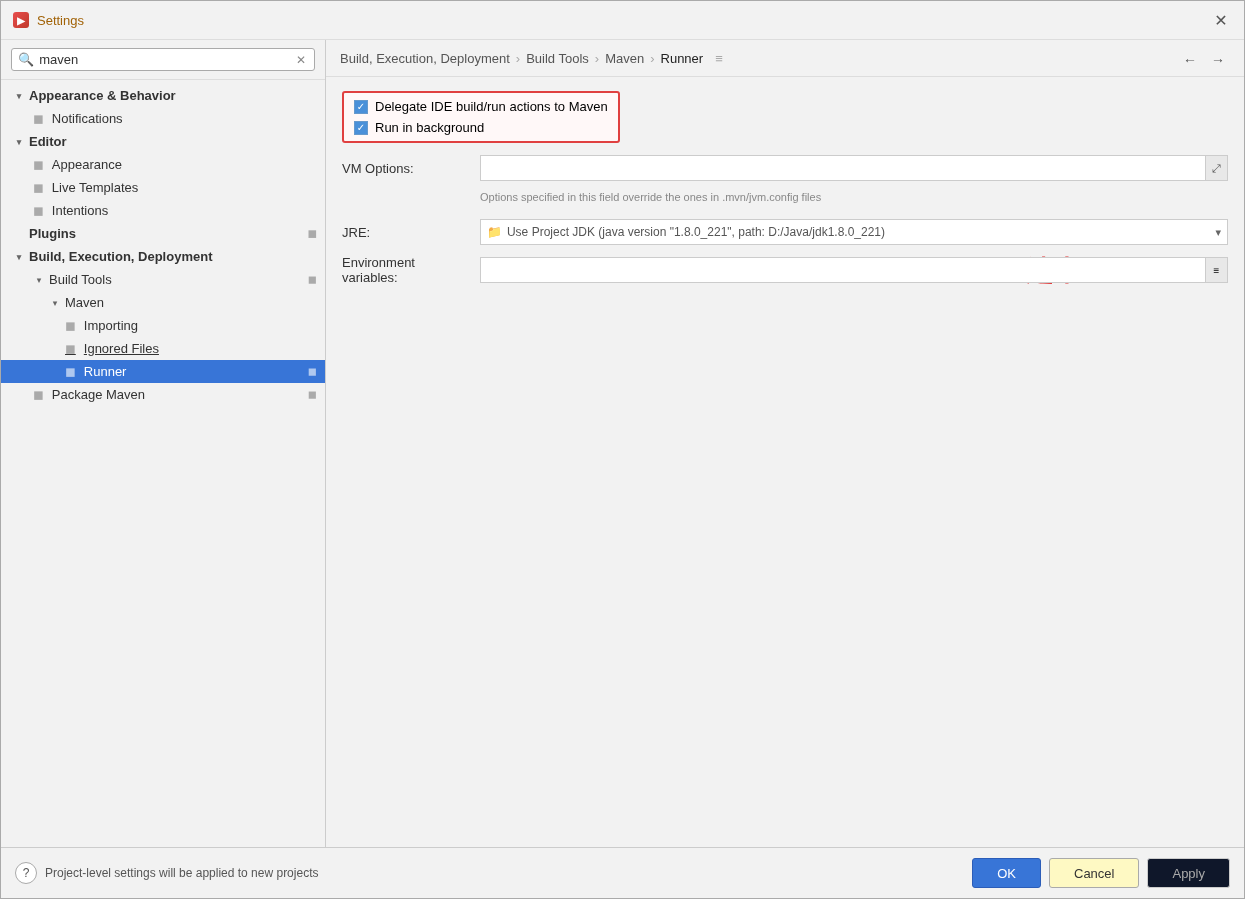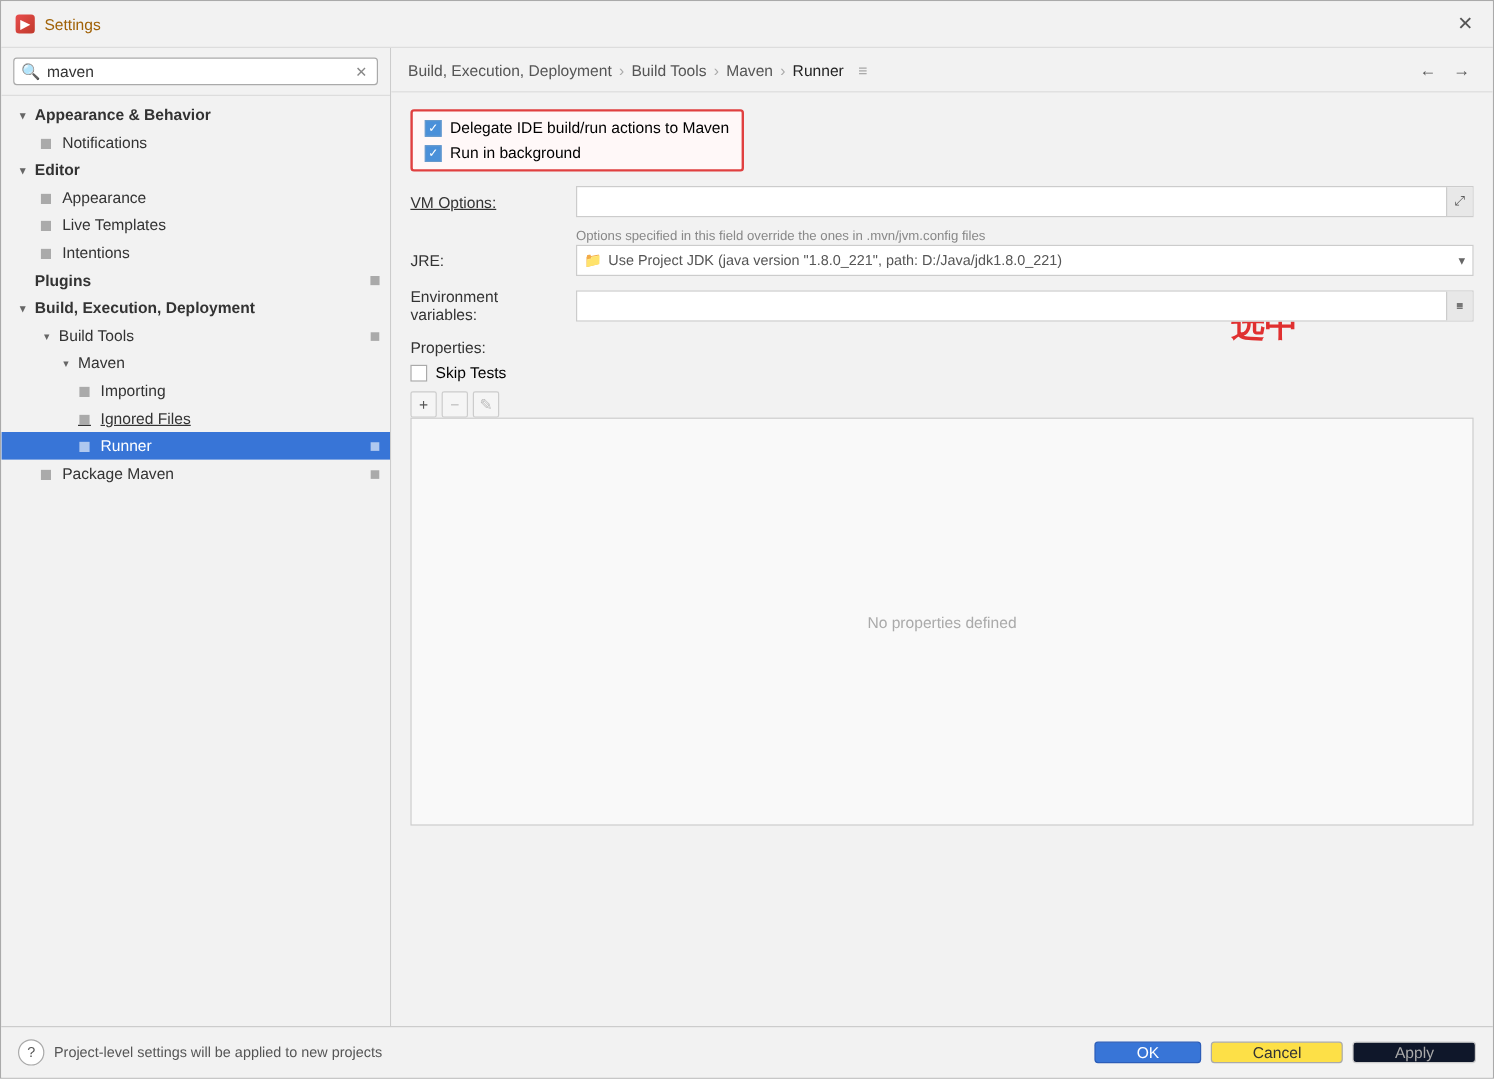--- a/index.html
+++ b/index.html
@@ -209,21 +209,20 @@
       display: flex;
       align-items: center;
       margin-bottom: 10px;
       gap: 8px;
     }
     .form-label {
       width: 130px;
       color: #333;
       font-size: 13px;
       flex-shrink: 0;
-      text-decoration: underline;
     }
     .form-input {
       flex: 1;
       border: 1px solid #ccc;
       background: white;
       height: 26px;
       padding: 2px 6px;
       font-size: 12px;
       color: #555;
       display: flex;
@@ -241,21 +240,21 @@
       position: absolute;
       right: 0;
       top: 0;
       cursor: pointer;
       font-size: 11px;
     }
     .hint-text {
       font-size: 11px;
       color: #888;
       margin-left: 138px;
-      margin-bottom: 1px;
+      margin-bottom: 16px;
     }
     .jre-row {
       display: flex;
       align-items: center;
       margin-bottom: 10px;
       gap: 8px;
     }
     .jre-label {
       width: 130px;
       color: #333;
@@ -408,37 +407,37 @@
     }
     .footer-hint {
       font-size: 12px;
       color: #555;
     }
     .footer-right {
       display: flex;
       gap: 8px;
     }
     .btn {
-      height: 18px;
-      padding: 0 34px;
+      height: 30px;
+      padding: 0 24px;
       border-radius: 3px;
       border: 1px solid #aaa;
       font-size: 13px;
       cursor: pointer;
       display: flex;
       align-items: center;
       justify-content: center;
     }
     .btn-primary {
       background: #3875d7;
       border-color: #2c5db8;
       color: white;
     }
     .btn-default {
-      background: #fde047;
+      background: #fef9c3;
       color: #333;
     }
     .btn-disabled {
       background: #0f172a;
       color: #aaa;
       border-color: #ccc;
       cursor: default;
     }
     .relative-wrap {
       position: relative;
@@ -621,38 +620,20 @@
 
         
         <div class="env-row">
           <span class="env-label">Environment variables:</span>
           <div class="env-input" style="flex:1;height:26px;">
             <div class="env-btn">≡</div>
           </div>
         </div>
 
         
-        <div class="properties-section">
-          <div class="properties-label">Properties:</div>
-
-          <div class="skip-tests-row">
-            <div class="cb-empty"></div>
-            <span>Skip Tests</span>
-          </div>
-
-          <div class="properties-toolbar">
-            <button class="toolbar-btn">+</button>
-            <button class="toolbar-btn disabled">−</button>
-            <button class="toolbar-btn disabled">✎</button>
-          </div>
-
-          <div class="properties-table">
-            <span>No properties defined</span>
-          </div>
-        </div>
       </div>
     </div>
   </div>
 
   <div class="footer">
     <div class="footer-left">
       <button class="help-btn">?</button>
       <span class="footer-hint">Project-level settings will be applied to new projects</span>
     </div>
     <div class="footer-right">

